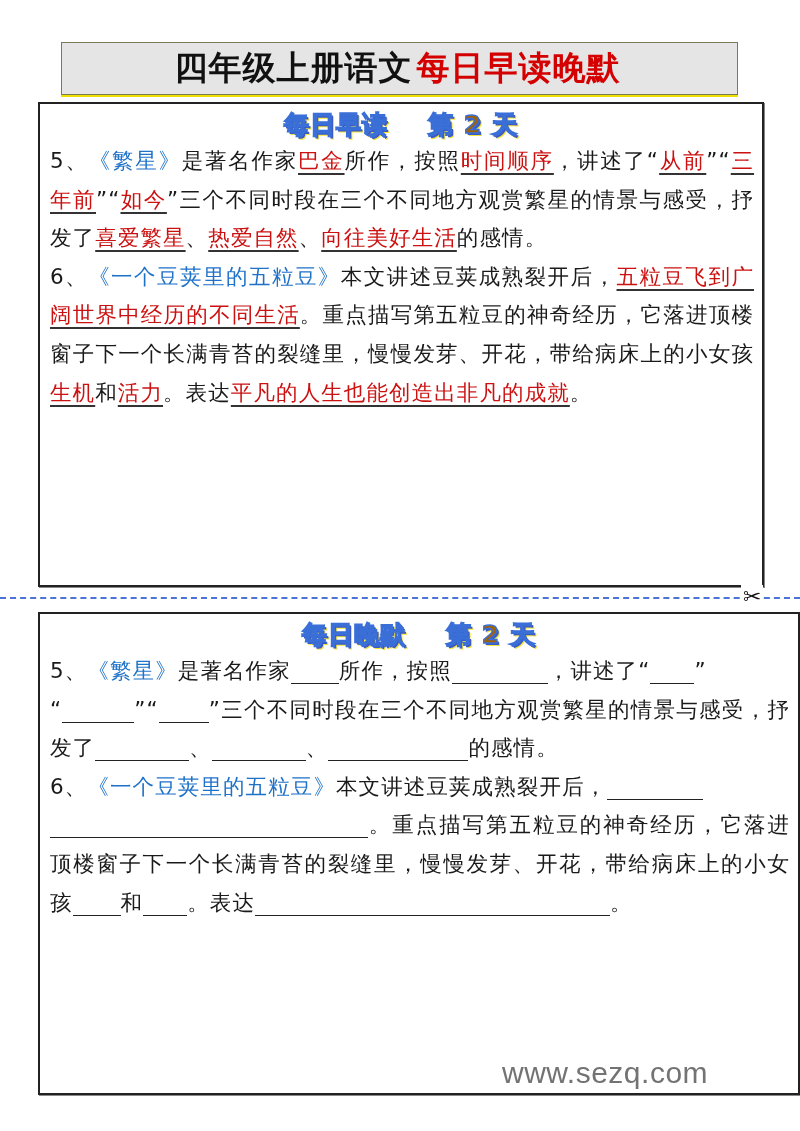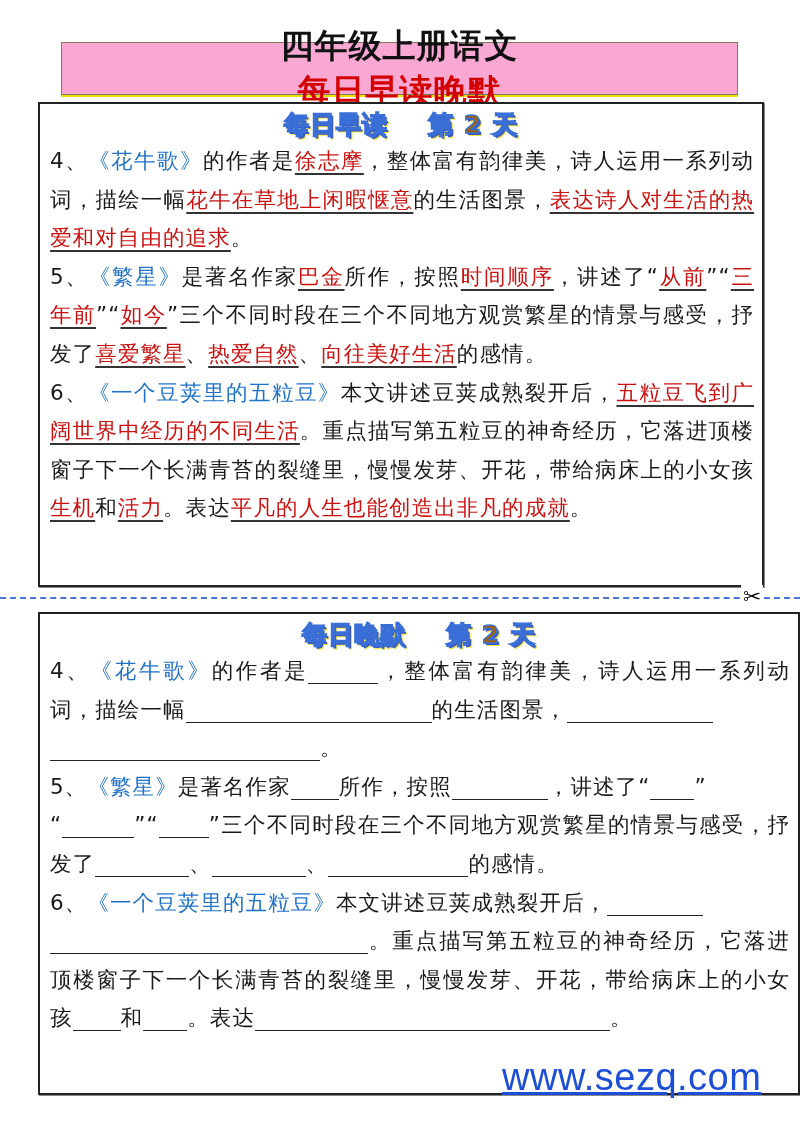--- a/index.html
+++ b/index.html
@@ -1,24 +1,24 @@
 <!DOCTYPE html>
 <html><head>
 <meta charset="utf-8">
 <style>
   html, body { margin: 0; padding: 0; background: #ffffff; }
   body { width: 800px; height: 1131px; position: relative; overflow: hidden;
          font-family: "DejaVu Sans", sans-serif; color: #1a1a1a; }
 
   .title-bar { position: absolute; left: 61px; top: 42px; width: 675px; height: 51px;
-    background: #f9a8d4; border: 1px solid #7a7a5a; box-shadow: 0 2px 0 #f0e000;
+    background: #e5e5e5; border: 1px solid #7a7a5a; box-shadow: 0 2px 0 #f0e000;
     display: flex; align-items: center; justify-content: center; gap: 0;
-    font-family: "DejaVu Serif", serif; font-weight: bold; font-size: 33px; letter-spacing: 1px; white-space: nowrap; flex-direction: column; }
+    font-family: "DejaVu Serif", serif; font-weight: bold; font-size: 33px; letter-spacing: 1px; white-space: nowrap; }
   .title-bar .t-black { color: #111111; }
-  .title-bar .t-red { color: #d40000; margin: 0 14px; }
+  .title-bar .t-red { color: #d40000; margin: 0 4px; }
 
   .box { position: absolute; left: 38px; width: 722px; border: 2px solid #222; background: #fff; box-shadow: 1px 1px 0 #888; }
   .box.top { top: 102px; height: 481px; }
   .box.bottom { top: 612px; height: 479px; padding-left: 36px; }
 
   .box-head { position: absolute; left: 0; right: 0; top: 3px; height: 34px; display: flex; justify-content: center; align-items: center; gap: 40px; }
   .fancy { font-family: "DejaVu Sans", sans-serif; font-weight: bold; font-size: 25px; letter-spacing: 1px;
     color: #eef6ff; -webkit-text-stroke: 1.4px #3a6fd8;
     text-shadow: 2px 2px 0 #3b5bc4, 3px 3px 0 #f5e43b; }
   .fancy.yellow { color: #a16207; }
@@ -26,50 +26,48 @@
   .content { position: absolute; left: 10px; right: 8px; top: 38px;
     font-size: 21.5px; line-height: 38.6px; text-align: justify; letter-spacing: 1.1px; }
   .content p { margin: 0; }
   .blue { color: #1f72c8; }
   .ans { color: #cc1111; text-decoration: underline; text-decoration-color: #333; text-decoration-thickness: 1.5px; text-underline-offset: 5px; }
   .blank { display: inline-block; border-bottom: 1.5px solid #222; height: 26px; vertical-align: -6px; }
 
   .cut-line { position: absolute; left: 0; top: 597px; width: 800px; height: 0; border-top: 2px dashed #4a74d8; }
   .scissors { position: absolute; left: 741px; top: 585px; font-size: 22px; line-height: 24px; color: #111; background: #fff; padding: 0 2px; }
 
-  .watermark { position: absolute; left: 502px; top: 1056px; font-family: "Liberation Sans", sans-serif; font-size: 38px; color: #1d4ed8; letter-spacing: 0.5px; text-decoration: underline; }
+  .watermark { position: absolute; left: 502px; top: 1056px; font-family: "Liberation Sans", sans-serif; font-size: 30px; color: #737373; letter-spacing: 0.5px; }
 </style>
 </head>
 <body>
 
 <div class="title-bar">
   <span class="t-black">四年级上册语文</span>
   <span class="t-red">每日早读晚默</span>
 </div>
 
 <div class="box top">
   <div class="box-head">
     <span class="fancy">每日早读</span>
     <span class="fancy yellow">第 2 天</span>
   </div>
   <div class="content">
-    <p><span>4、</span><span class="blue">《花牛歌》</span><span>的作者是</span><span class="ans">徐志摩</span><span>，整体富有韵律美，诗人运用一系列动词，描绘一幅</span><span class="ans">花牛在草地上闲暇惬意</span><span>的生活图景，</span><span class="ans">表达诗人对生活的热爱和对自由的追求</span><span>。</span></p>
     <p><span>5、</span><span class="blue">《繁星》</span><span>是著名作家</span><span class="ans">巴金</span><span>所作，按照</span><span class="ans">时间顺序</span><span>，讲述了“</span><span class="ans">从前</span><span>”“</span><span class="ans">三年前</span><span>”“</span><span class="ans">如今</span><span>”三个不同时段在三个不同地方观赏繁星的情景与感受，抒发了</span><span class="ans">喜爱繁星</span><span>、</span><span class="ans">热爱自然</span><span>、</span><span class="ans">向往美好生活</span><span>的感情。</span></p>
     <p><span>6、</span><span class="blue">《一个豆荚里的五粒豆》</span><span>本文讲述豆荚成熟裂开后，</span><span class="ans">五粒豆飞到广阔世界中经历的不同生活</span><span>。重点描写第五粒豆的神奇经历，它落进顶楼窗子下一个长满青苔的裂缝里，慢慢发芽、开花，带给病床上的小女孩</span><span class="ans">生机</span><span>和</span><span class="ans">活力</span><span>。表达</span><span class="ans">平凡的人生也能创造出非凡的成就</span><span>。</span></p>
   </div>
 </div>
 
 <div class="cut-line"></div>
 <div class="scissors">✂</div>
 
 <div class="box bottom">
   <div class="box-head">
     <span class="fancy">每日晚默</span>
     <span class="fancy yellow">第 2 天</span>
   </div>
   <div class="content">
-    <p><span>4、</span><span class="blue">《花牛歌》</span><span>的作者是</span><span class="blank" style="width:70px"></span><span>，整体富有韵律美，诗人运用一系列动词，描绘一幅</span><span class="blank" style="width:246px"></span><span>的生活图景，</span><span class="blank" style="width:146px"></span><br><span class="blank" style="width:270px"></span><span>。</span></p>
     <p><span>5、</span><span class="blue">《繁星》</span><span>是著名作家</span><span class="blank" style="width:48px"></span><span>所作，按照</span><span class="blank" style="width:96px"></span><span>，讲述了“</span><span class="blank" style="width:44px"></span><span>”</span><br><span>“</span><span class="blank" style="width:72px"></span><span>”“</span><span class="blank" style="width:50px"></span><span>”三个不同时段在三个不同地方观赏繁星的情景与感受，抒发了</span><span class="blank" style="width:94px"></span><span>、</span><span class="blank" style="width:94px"></span><span>、</span><span class="blank" style="width:140px"></span><span>的感情。</span></p>
     <p><span>6、</span><span class="blue">《一个豆荚里的五粒豆》</span><span>本文讲述豆荚成熟裂开后，</span><span class="blank" style="width:96px"></span><br><span class="blank" style="width:318px"></span><span>。重点描写第五粒豆的神奇经历，它落进顶楼窗子下一个长满青苔的裂缝里，慢慢发芽、开花，带给病床上的小女孩</span><span class="blank" style="width:48px"></span><span>和</span><span class="blank" style="width:44px"></span><span>。表达</span><span class="blank" style="width:355px"></span><span>。</span></p>
   </div>
 </div>
 
 <div class="watermark">www.sezq.com</div>
 
 </body></html>

